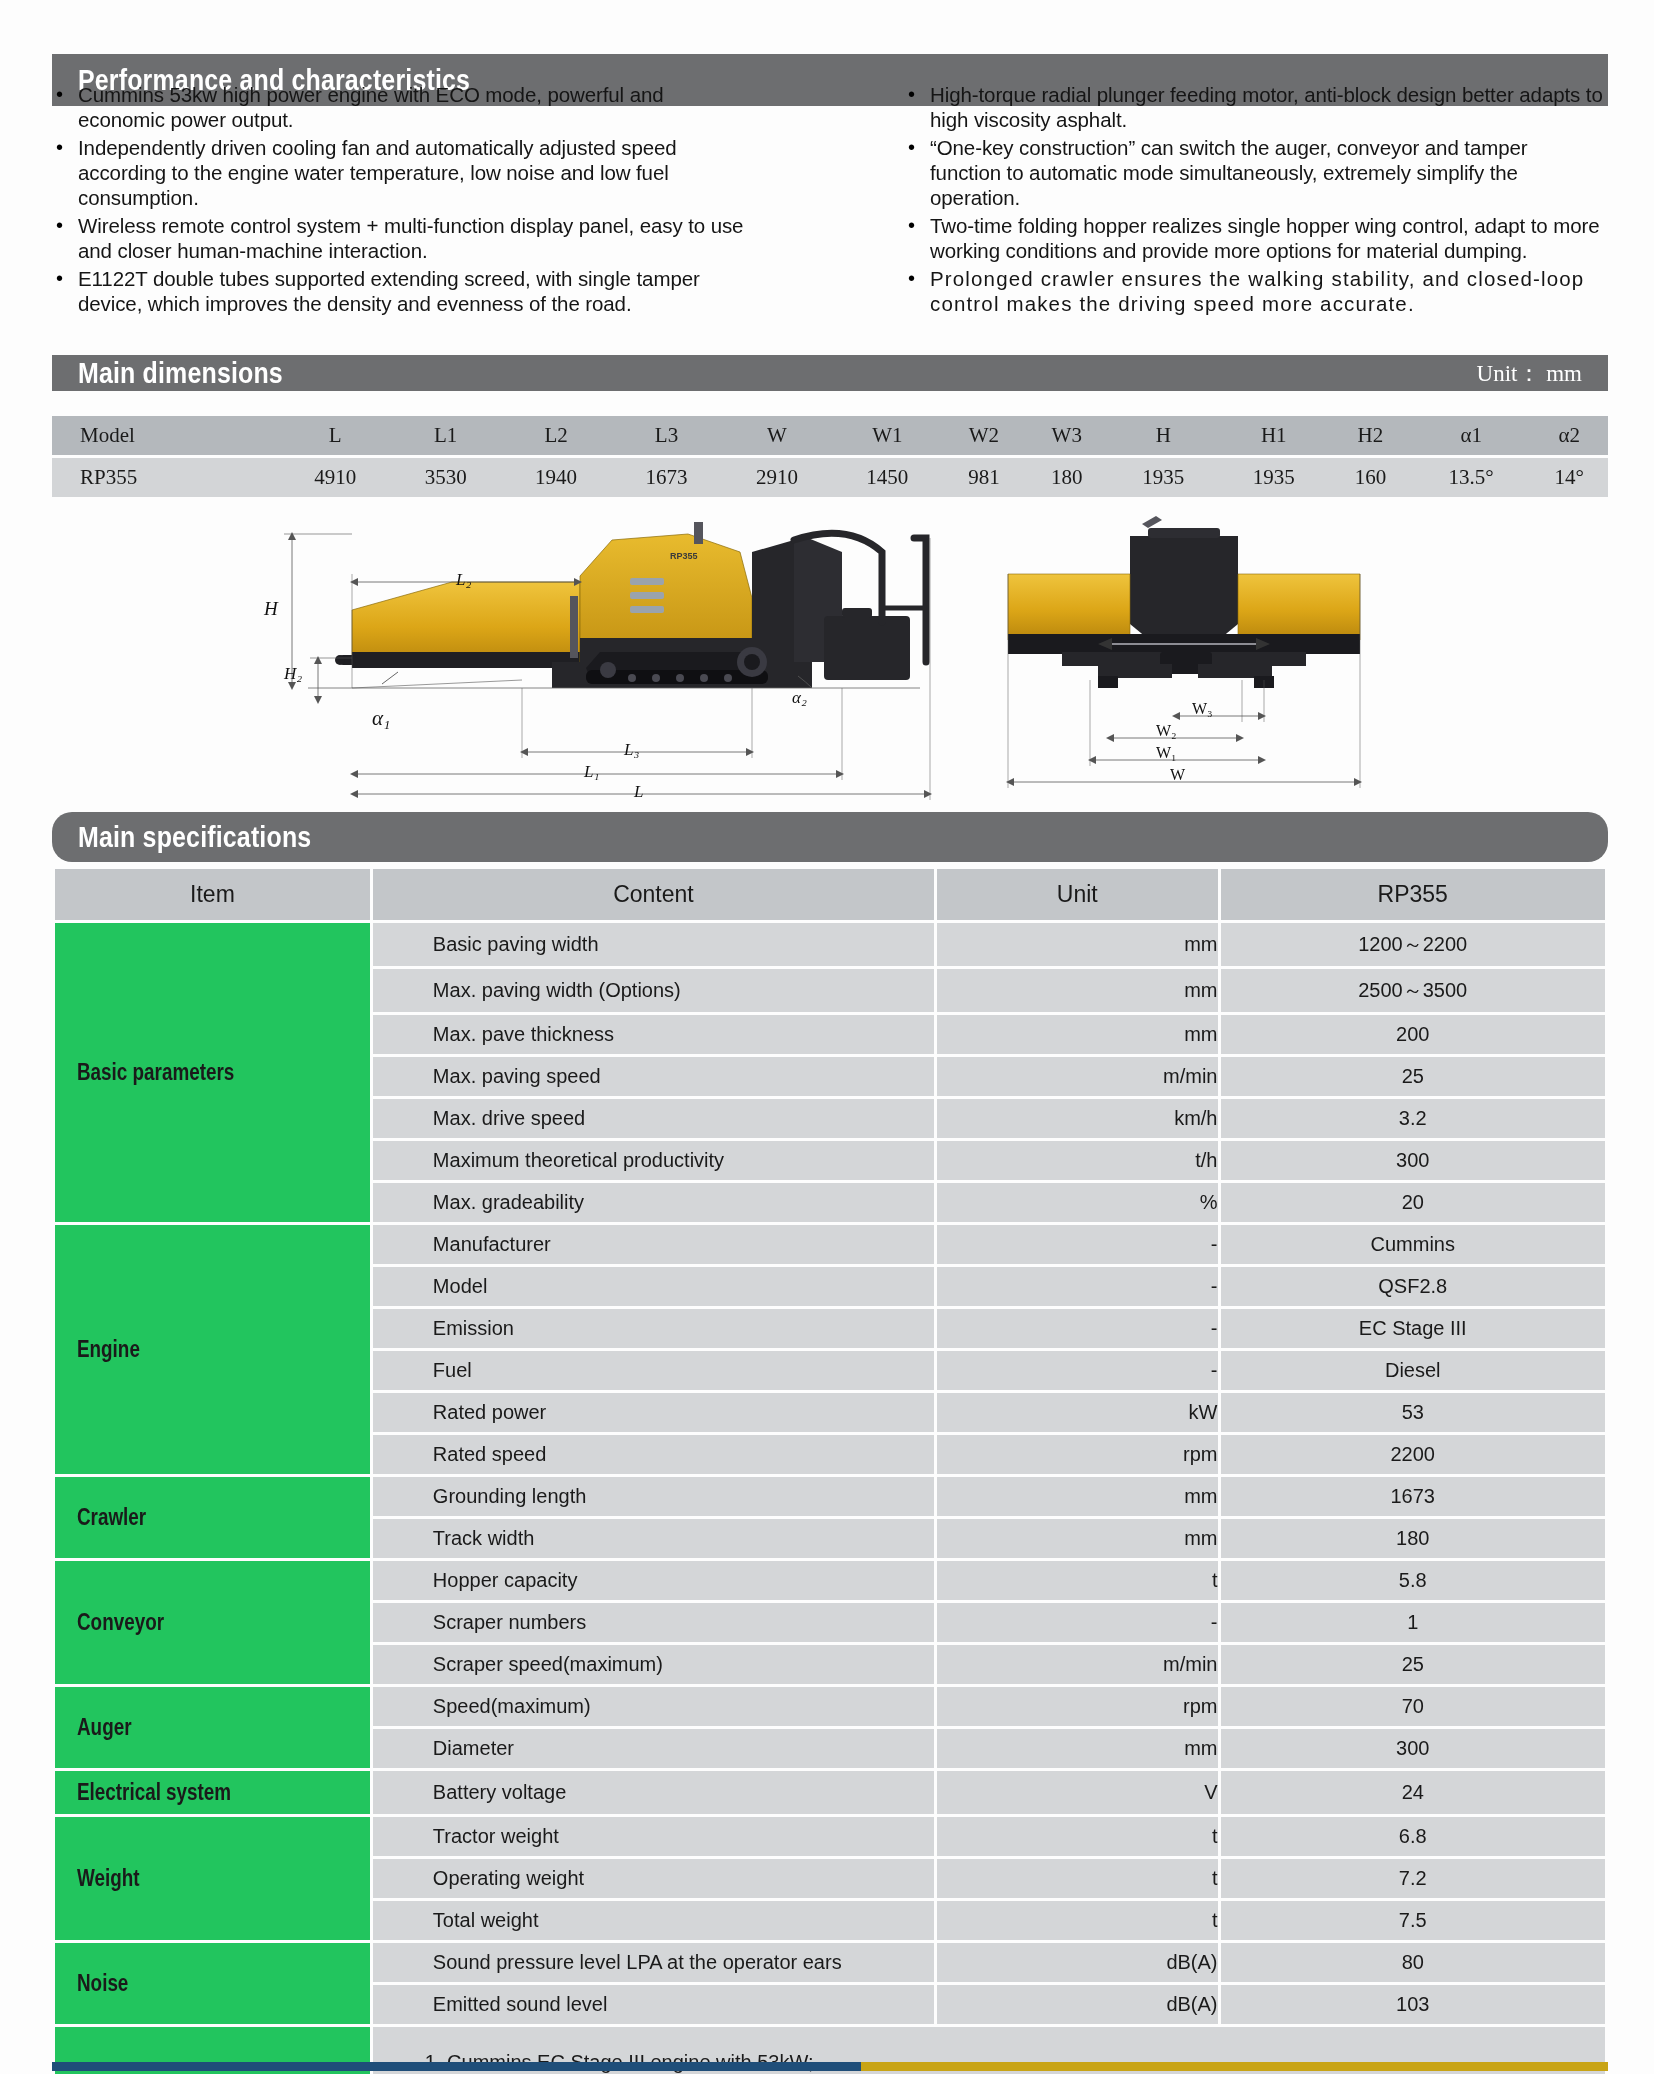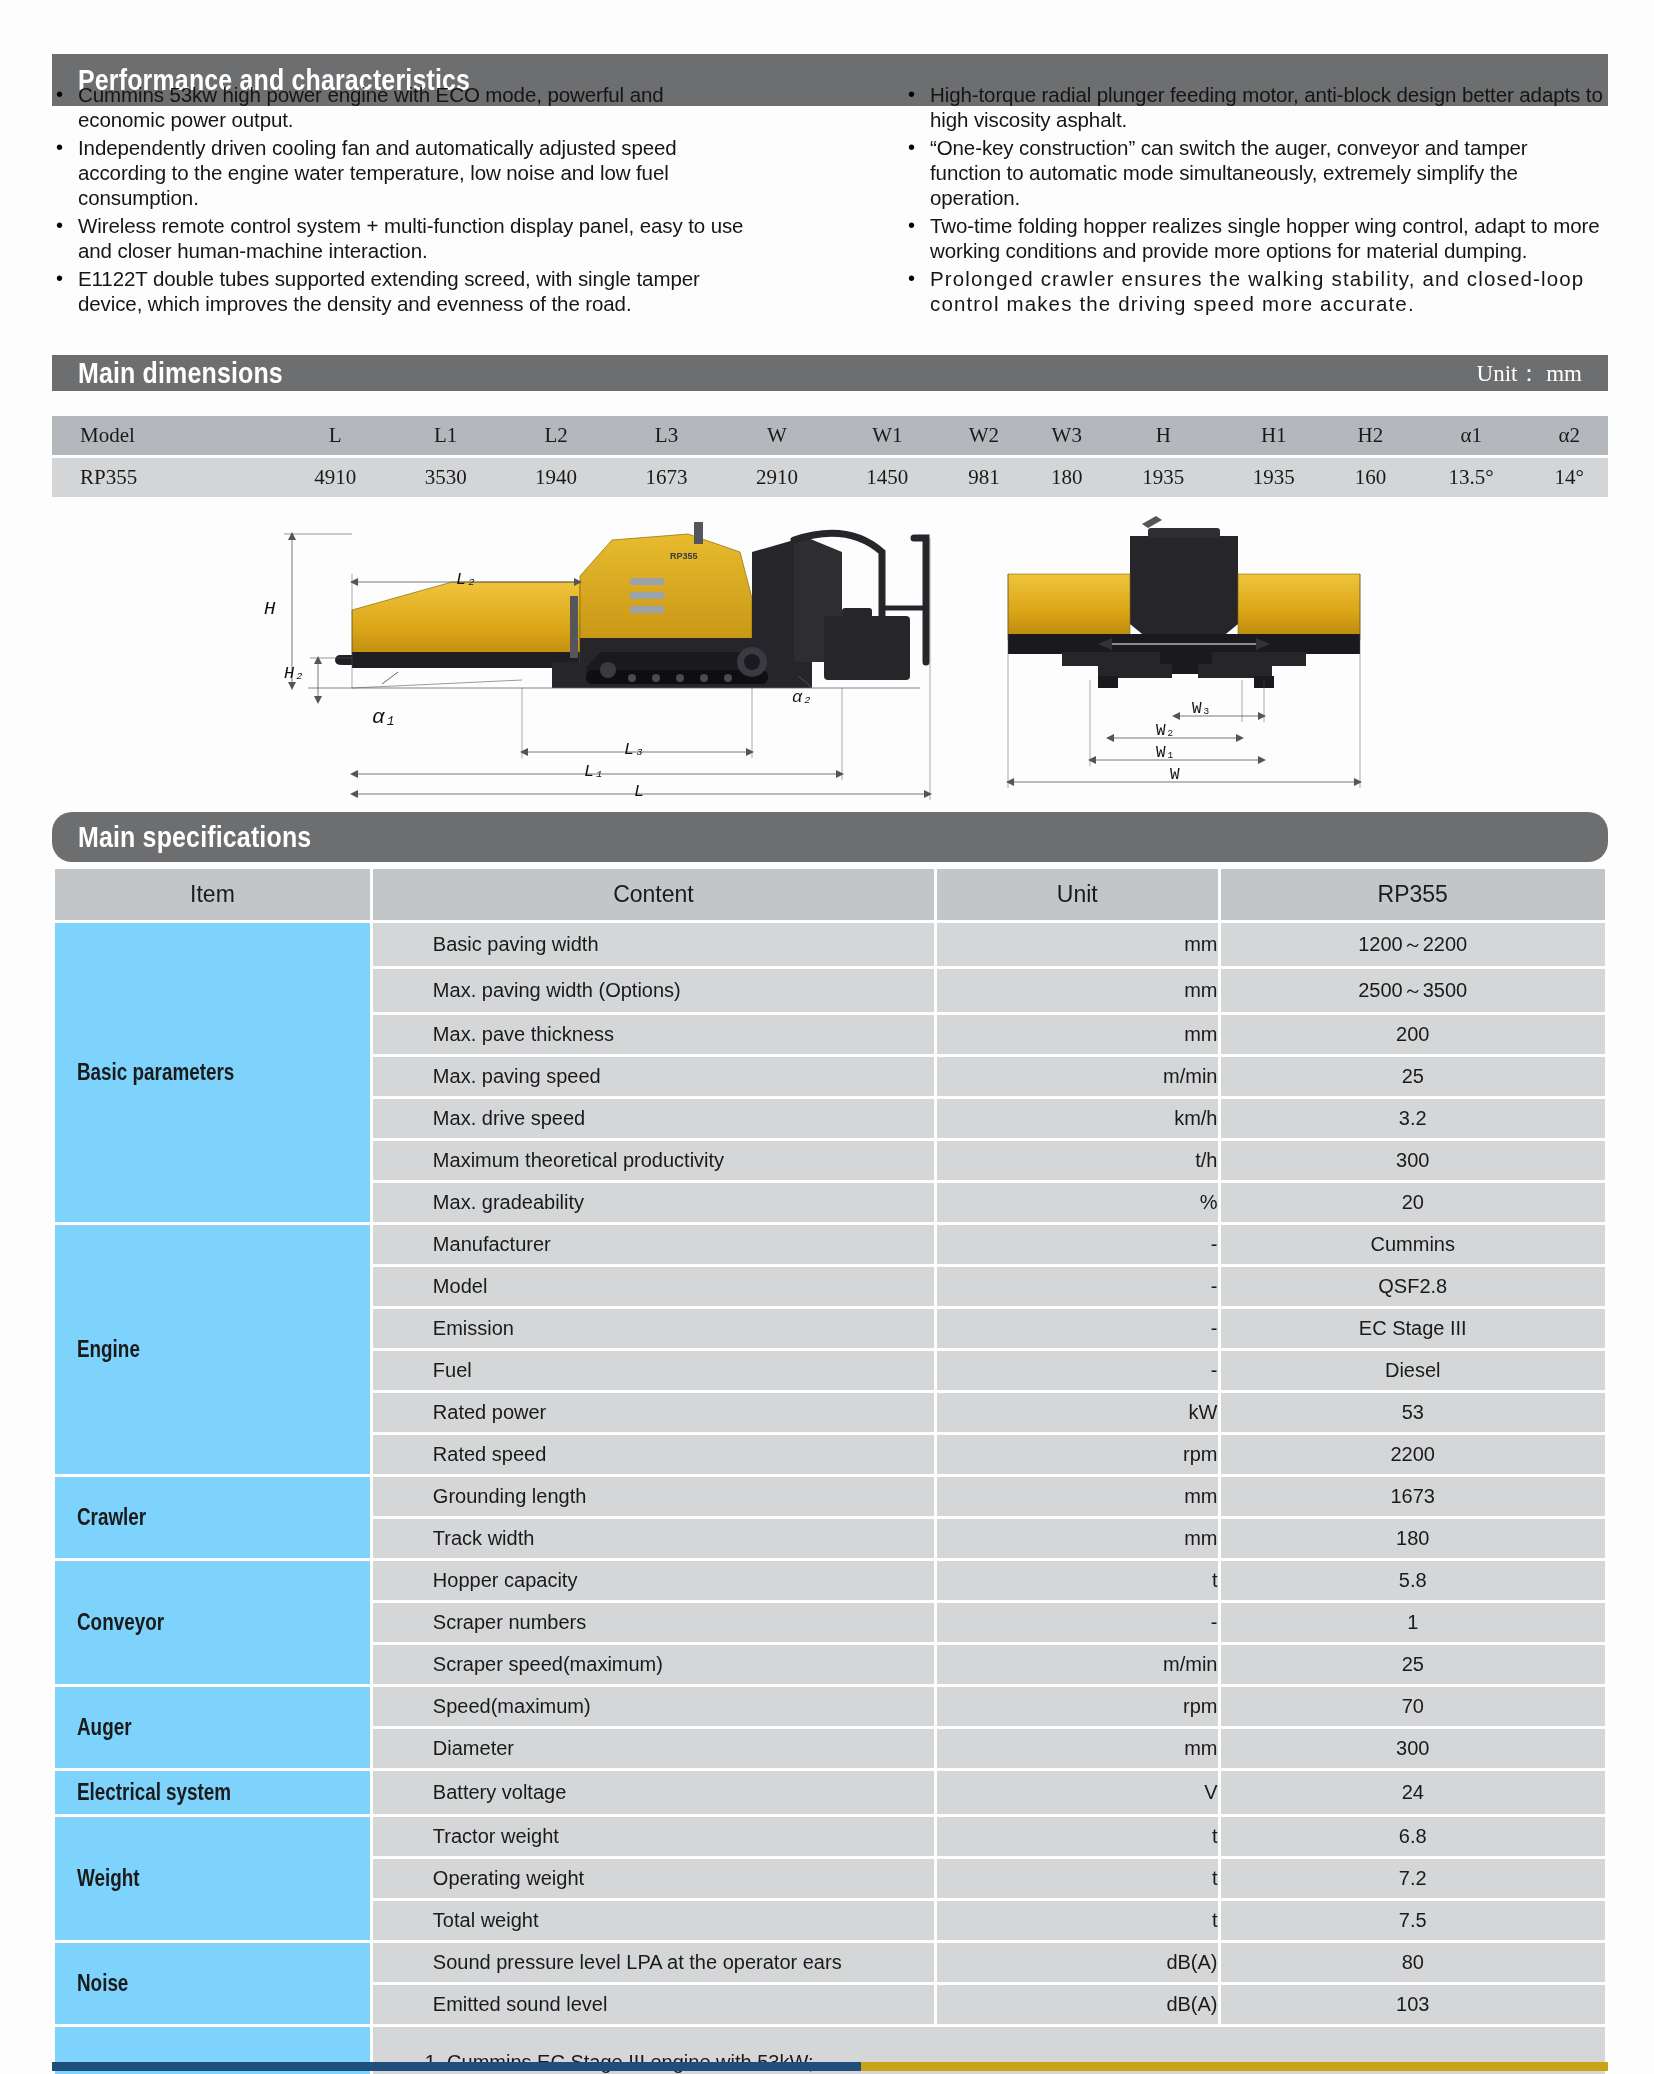--- a/index.html
+++ b/index.html
@@ -109,21 +109,21 @@
   
   .drawing {
     position: absolute;
     left: 52px;
     top: 512px;
     width: 1556px;
     height: 290px;
   }
   .dim-label {
     position: absolute;
-    font-family: Liberation Mono, monospace;
+    font-family: Liberation Serif, serif;
     font-style: italic;
     font-size: 17px;
     color: #111;
   }
 
   
   .spec-table {
     position: absolute;
     left: 52px;
     top: 866px;
@@ -138,21 +138,21 @@
     padding: 8px 0;
     vertical-align: middle;
   }
   .spec-table td.hdr {
     background: #c3c6c9;
     text-align: center;
     font-size: 23px;
     padding: 12px 0;
   }
   .spec-table td.itemcell {
-    background: #7dd3fc;
+    background: #22c55e;
     text-align: left;
     padding-left: 22px;
     font-weight: bold;
     font-size: 23px;
     vertical-align: middle;
   }
   .spec-table td.itemcell span { display: inline-block; transform: scaleX(0.82); transform-origin: left center; }
   .spec-table td.content { padding-left: 60px; text-align: left; }
   .spec-table td.unit { text-align: right; }
   .spec-table td.value { text-align: center; }

